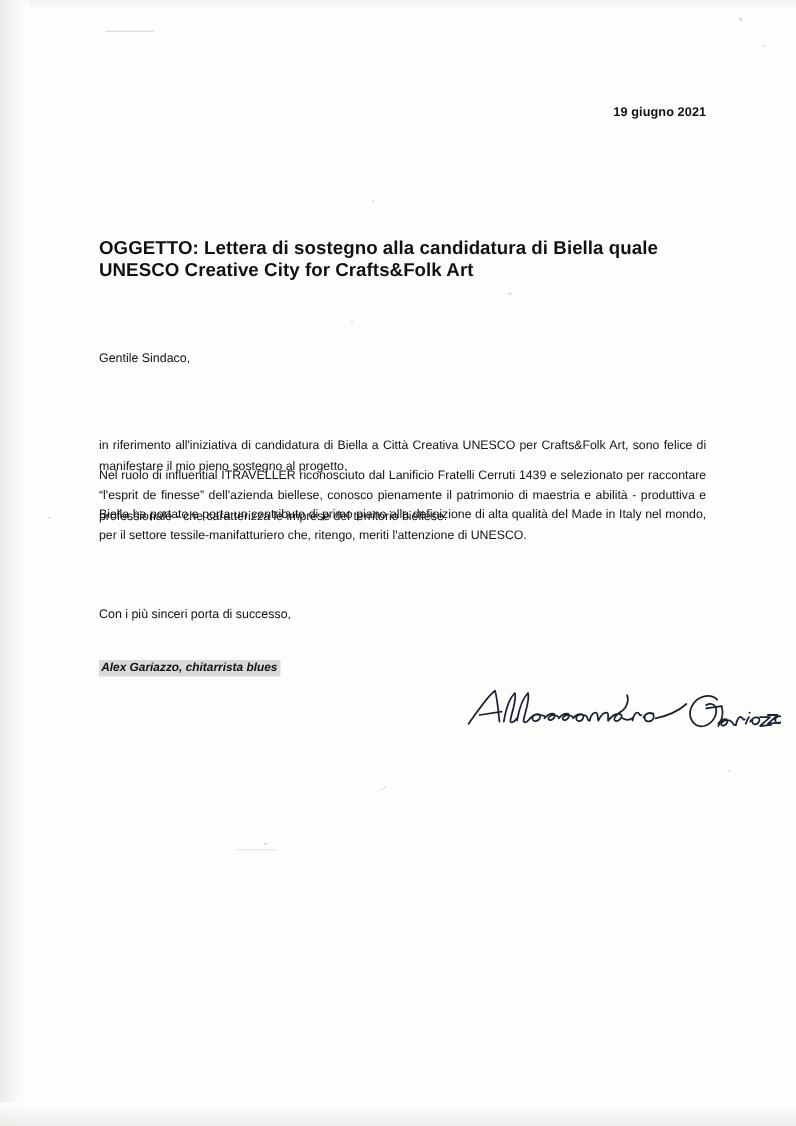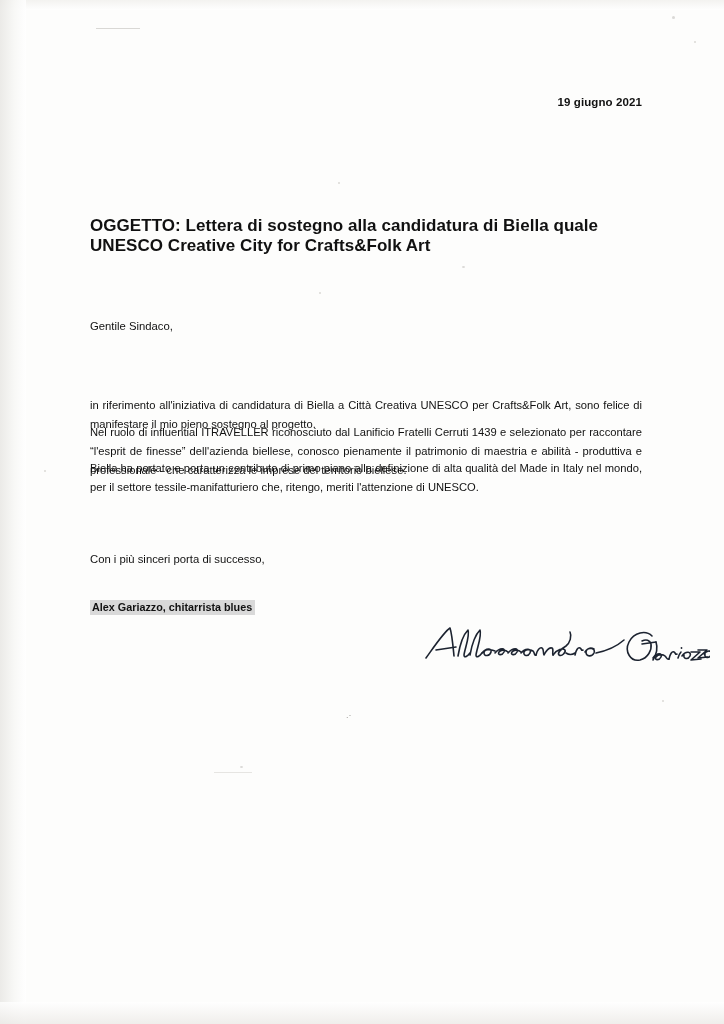--- a/index.html
+++ b/index.html
@@ -108,20 +108,21 @@
     left: 0;
     font-size: 11.3px;
     color: #111;
   }
 
   .signature-name {
     position: absolute;
     top: 600px;
     left: 0;
     font-size: 10.8px;
+    font-style: italic;
     font-weight: bold;
     color: #111;
     background: #d9d9d9;
     padding: 1px 3px 2px 2px;
   }
 
   .handwriting {
     position: absolute;
     top: 622px;
     left: 330px;

